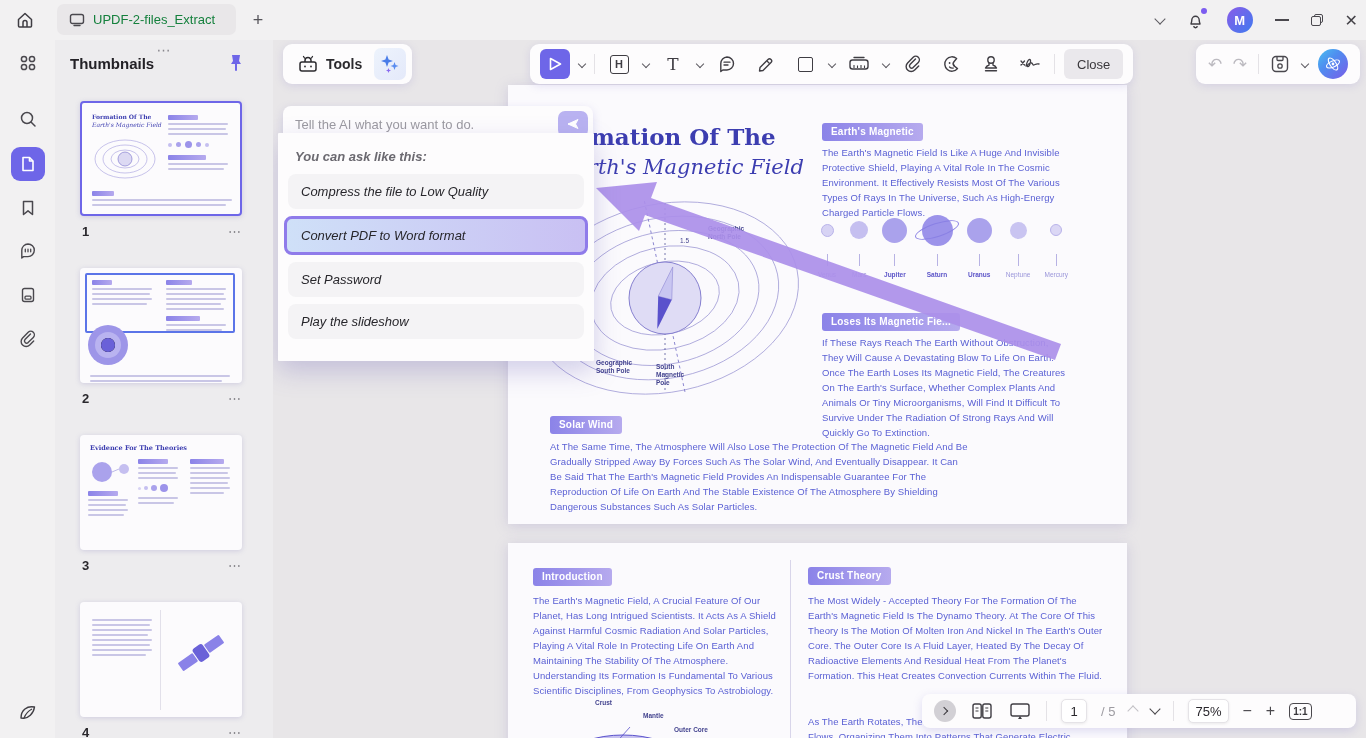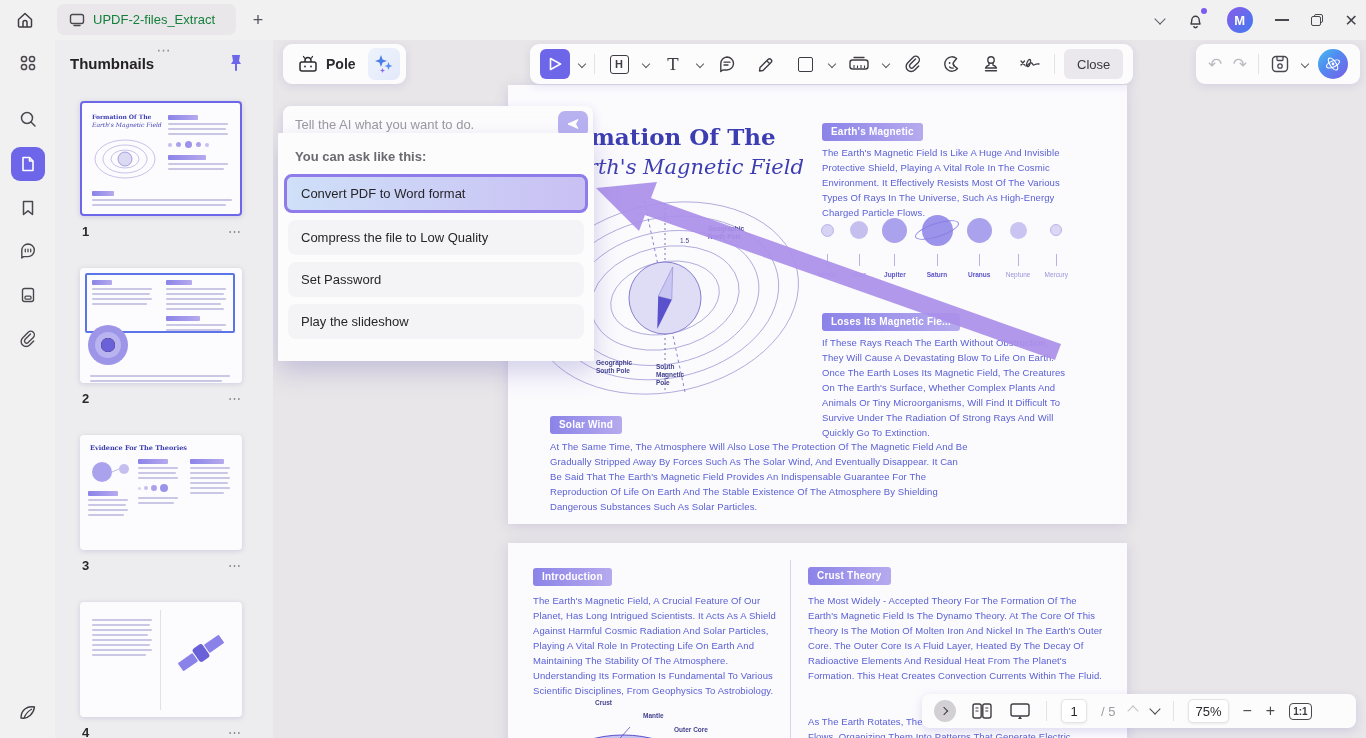--- a/index.html
+++ b/index.html
@@ -62,21 +62,21 @@
   .close-btn { height:30px; padding:0 13px; background:#eae8ec; border-radius:6px; font-size:13px; color:#3a383c; display:flex; align-items:center; cursor:pointer; }
   .right-group { left:923px; width:164px; padding:0 12px; justify-content:space-between; }
   .ghost { font-size:17px; color:#bcbac0; }
   .ai-orb { width:30px; height:30px; border-radius:50%; background:linear-gradient(135deg,#49c0f0 0%,#4f8df0 40%,#7a5ce8 100%); display:flex; align-items:center; justify-content:center; }
 
   
   .ai-input-bar { position:absolute; left:10px; top:50px; width:310px; height:36px; background:#fdfcfd; border-radius:8px; box-shadow:0 3px 10px rgba(120,110,200,.22); display:flex; align-items:center; padding:0 5px 0 12px; z-index:31;margin-top:16px; }
   .ai-input { flex:1; border:none; outline:none; background:transparent; font-size:13px; color:#3a383e; font-family:"Liberation Sans",sans-serif; }
   .ai-input::placeholder { color:#9b99a0; }
   .send-btn { width:30px; height:26px; border-radius:7px; background:#b9b2f1; display:flex; align-items:center; justify-content:center; cursor:pointer; }
-  .sugg-panel { position:absolute; left:5px; top:93px; width:316px; height:228px; background:#fdfcfd; border-radius:1px; box-shadow:0 10px 26px rgba(100,90,180,.28); z-index:31; padding:14px 10px 10px; }
+  .sugg-panel { position:absolute; left:5px; top:93px; width:316px; height:228px; background:#fdfcfd; border-radius:1px; box-shadow:0 10px 26px rgba(100,90,180,.28); z-index:31; padding:14px 10px 10px;font-style:italic; }
   .sugg-hint { font-size:13px; font-weight:bold; color:#6b6970; margin:2px 0 10px 7px; }
   .sugg-item { height:35px; border-radius:8px; background:#f4f3f5; display:flex; align-items:center; padding:0 13px; font-size:13px; color:#27262b; margin-bottom:7px; cursor:pointer; }
   .sugg-item.hl { background:linear-gradient(90deg,#cfe0f8,#c9c0f3); border:3px solid #8f7bea; margin:0 -4px 7px; height:39px; padding:0 14px; }
 
   
   .page { position:absolute; left:235px; width:619px; background:#fbfafd; box-shadow:0 2px 12px rgba(140,130,190,.28); z-index:5; }
   .page1 { top:45px; height:439px; }
   .page2 { top:503px; height:260px; overflow:hidden; }
   .doc-badge { position:absolute; font-size:10px; font-weight:bold; color:#fff; padding:3px 9px 4px; border-radius:3px; background:linear-gradient(90deg,#8b83e8,#b6aaee); letter-spacing:.2px; white-space:nowrap; }
   .doc-p { position:absolute; font-size:9.5px; line-height:15px; color:#5a60d4; letter-spacing:.1px; }
@@ -476,21 +476,21 @@
 
     <div class="tgroup tools-group">
       <div class="tools-btn">
         <svg class="ic" width="22" height="20" viewBox="0 0 22 20">
             <rect x="3" y="8" width="16" height="9" rx="2" fill="none" stroke="#2b2a2e" stroke-width="1.5"></rect>
             <path d="M8 8 V6.5 a3 3 0 0 1 6 0 V8" fill="none" stroke="#2b2a2e" stroke-width="1.5"></path>
             <path d="M7.5 4 l-1 -1.5 M14.5 4 l1 -1.5" stroke="#2b2a2e" stroke-width="1.3" stroke-linecap="round"></path>
             <circle cx="8" cy="12.5" r="0.9" fill="#2b2a2e"></circle>
             <circle cx="14" cy="12.5" r="0.9" fill="#2b2a2e"></circle>
           </svg>
-        <span class="tools-label">Pole</span>
+        <span class="tools-label">Tools</span>
       </div>
       <div class="ai-spark-btn">
         <svg class="ic" width="22" height="22" viewBox="0 0 22 22">
             <path d="M8 2 L9.6 6.4 L14 8 L9.6 9.6 L8 14 L6.4 9.6 L2 8 L6.4 6.4 Z" fill="#4a7de8"></path>
             <path d="M15.5 9 L16.6 11.9 L19.5 13 L16.6 14.1 L15.5 17 L14.4 14.1 L11.5 13 L14.4 11.9 Z" fill="#5a8df0"></path>
             <path d="M9.5 15 L10.2 16.8 L12 17.5 L10.2 18.2 L9.5 20 L8.8 18.2 L7 17.5 L8.8 16.8 Z" fill="#8a6cf0"></path>
           </svg>
       </div>
     </div>
 
@@ -591,22 +591,22 @@
       <input class="ai-input" type="text" placeholder="Tell the AI what you want to do." style="">
       <span class="send-btn">
         <svg class="ic" width="14" height="14" viewBox="0 0 14 14">
             <path d="M2 7 L12 2.5 L9.5 7 L12 11.5 Z M2 7 L9.5 7" fill="#fff" stroke="#fff" stroke-width="1" stroke-linejoin="round"></path>
           </svg>
       </span>
     </div>
 
     <div class="sugg-panel">
       <div class="sugg-hint">You can ask like this:</div>
+      <div class="sugg-item">Compress the file to Low Quality</div>
       <div class="sugg-item hl">Convert PDF to Word format</div>
-      <div class="sugg-item">Compress the file to Low Quality</div>
       <div class="sugg-item">Set Password</div>
       <div class="sugg-item">Play the slideshow</div>
     </div>
 
     <div class="bbar">
       <span class="bb-circle">
           <span class="chev sm" style="transform:rotate(-45deg); border-color:#3a383c; margin-left:-2px;"></span>
         </span>
       <span>
         <svg class="ic" width="24" height="20" viewBox="0 0 24 20">

